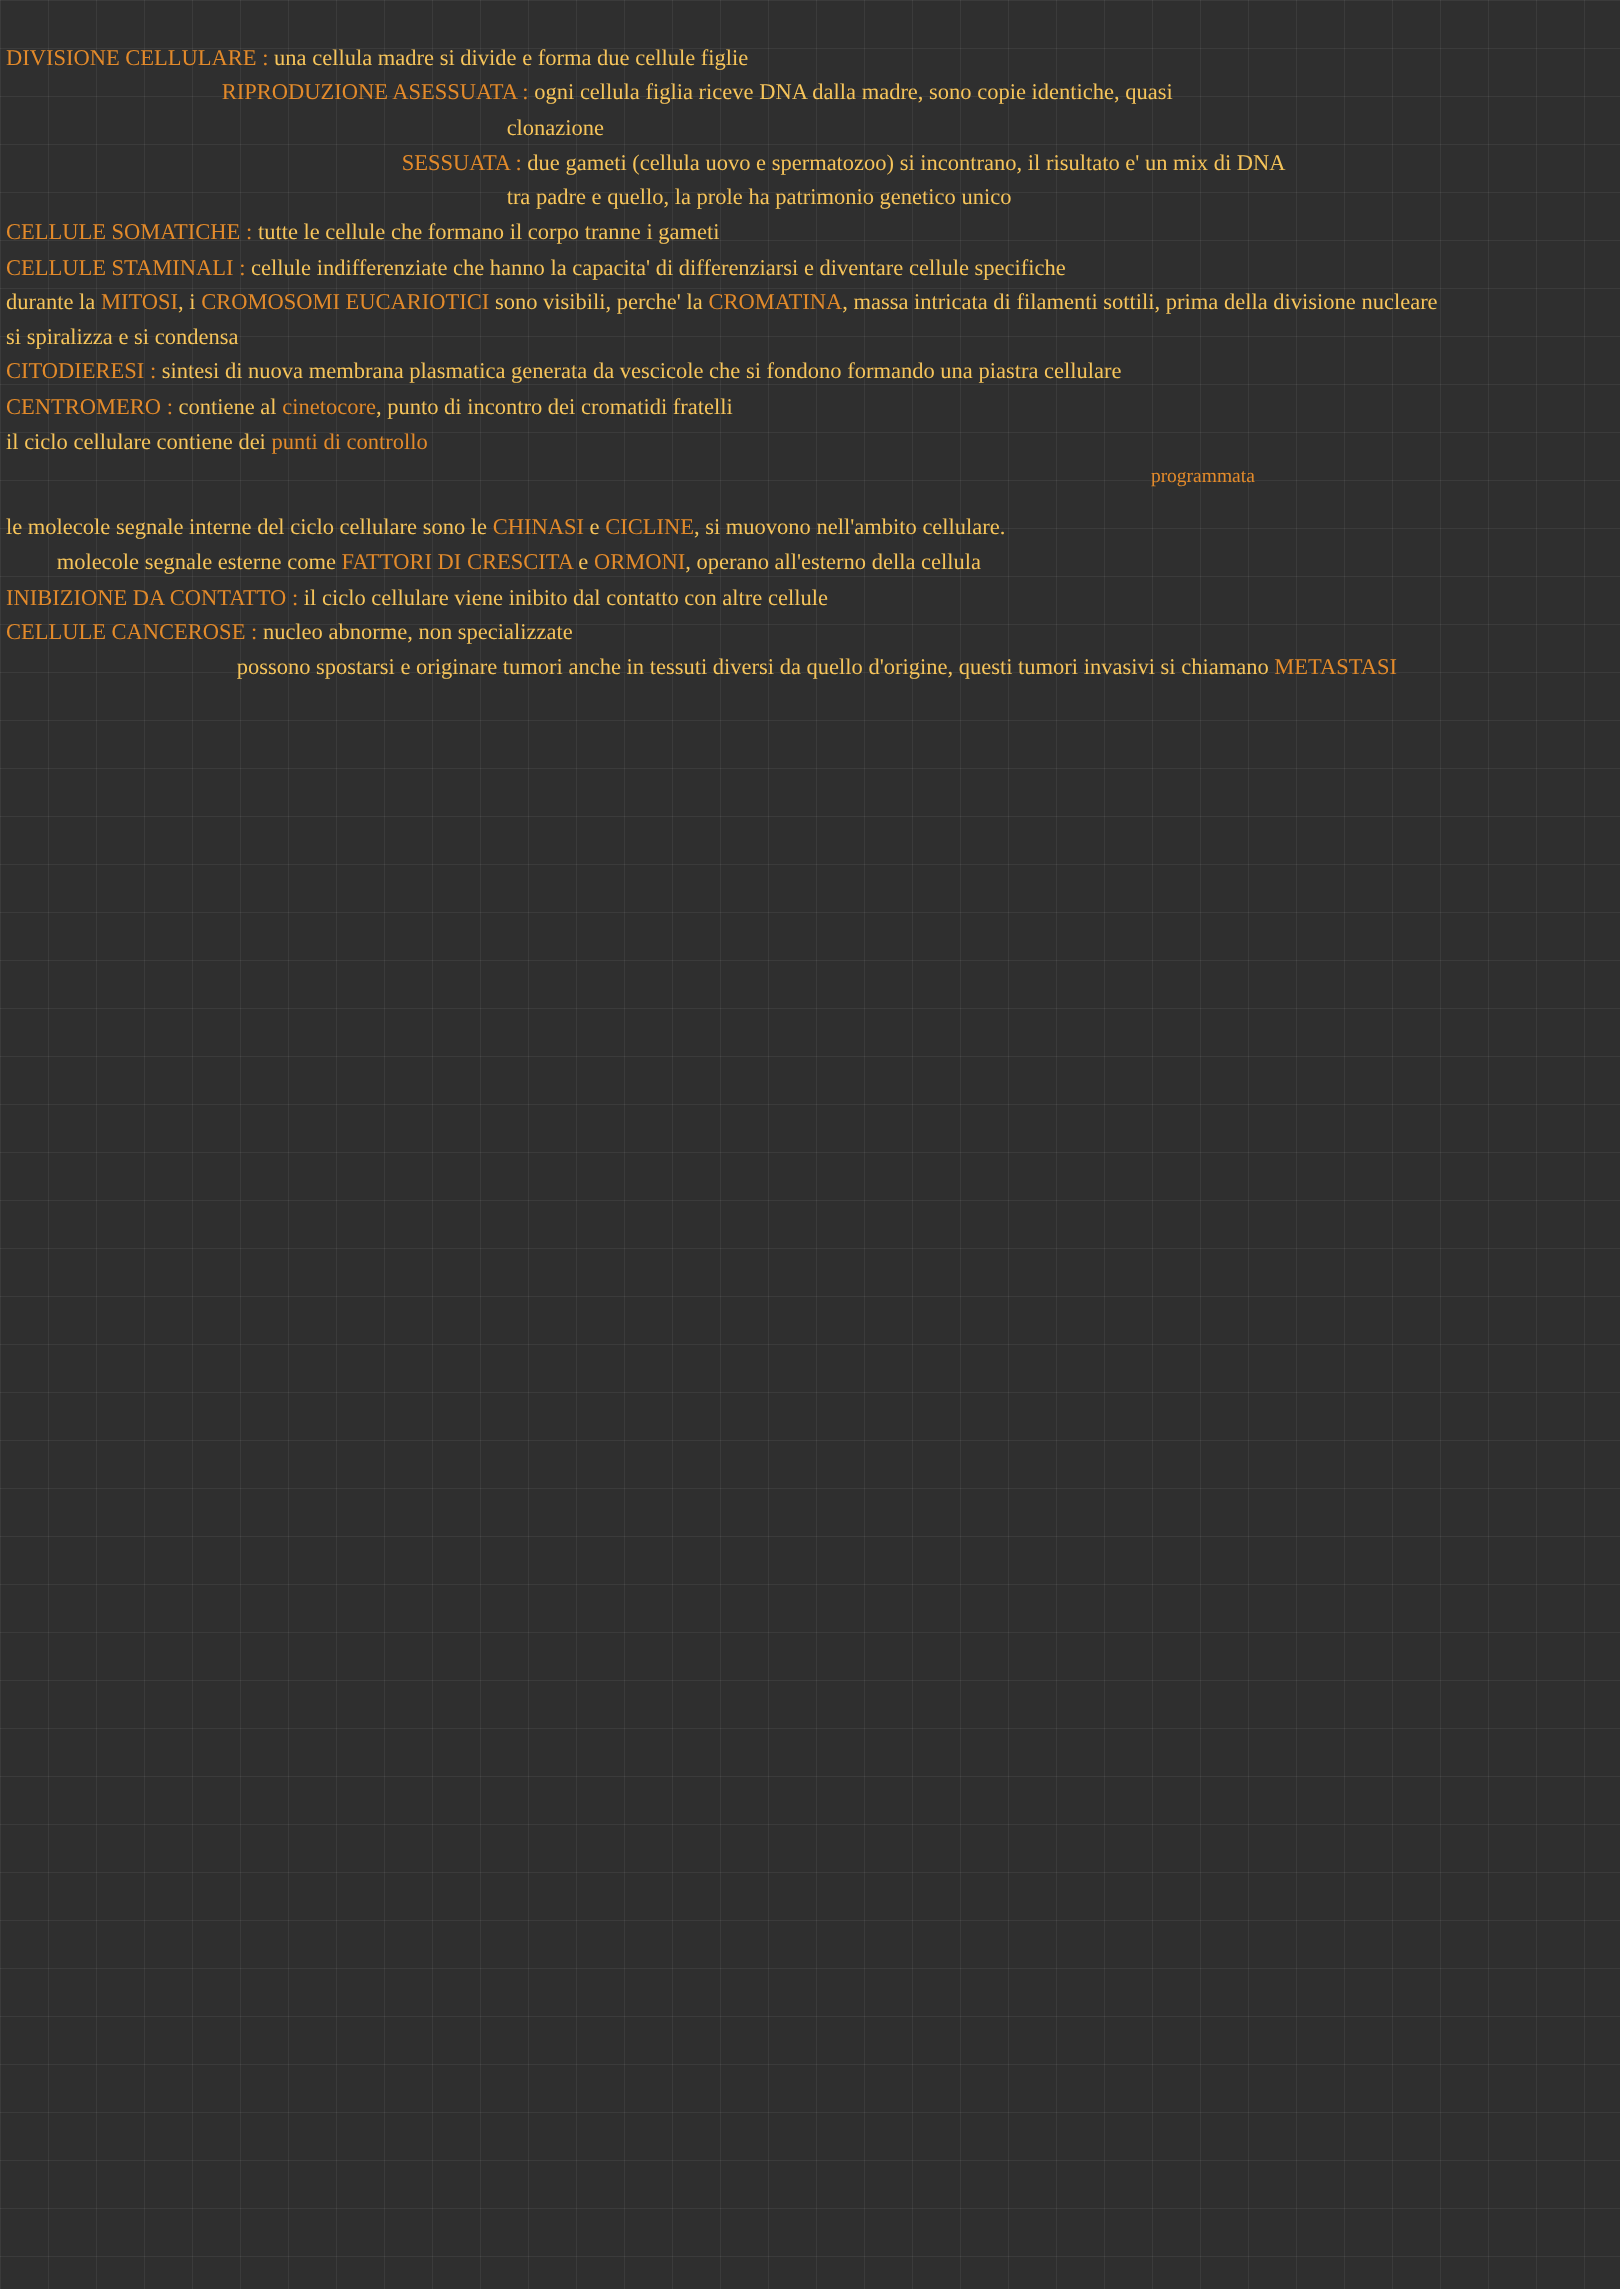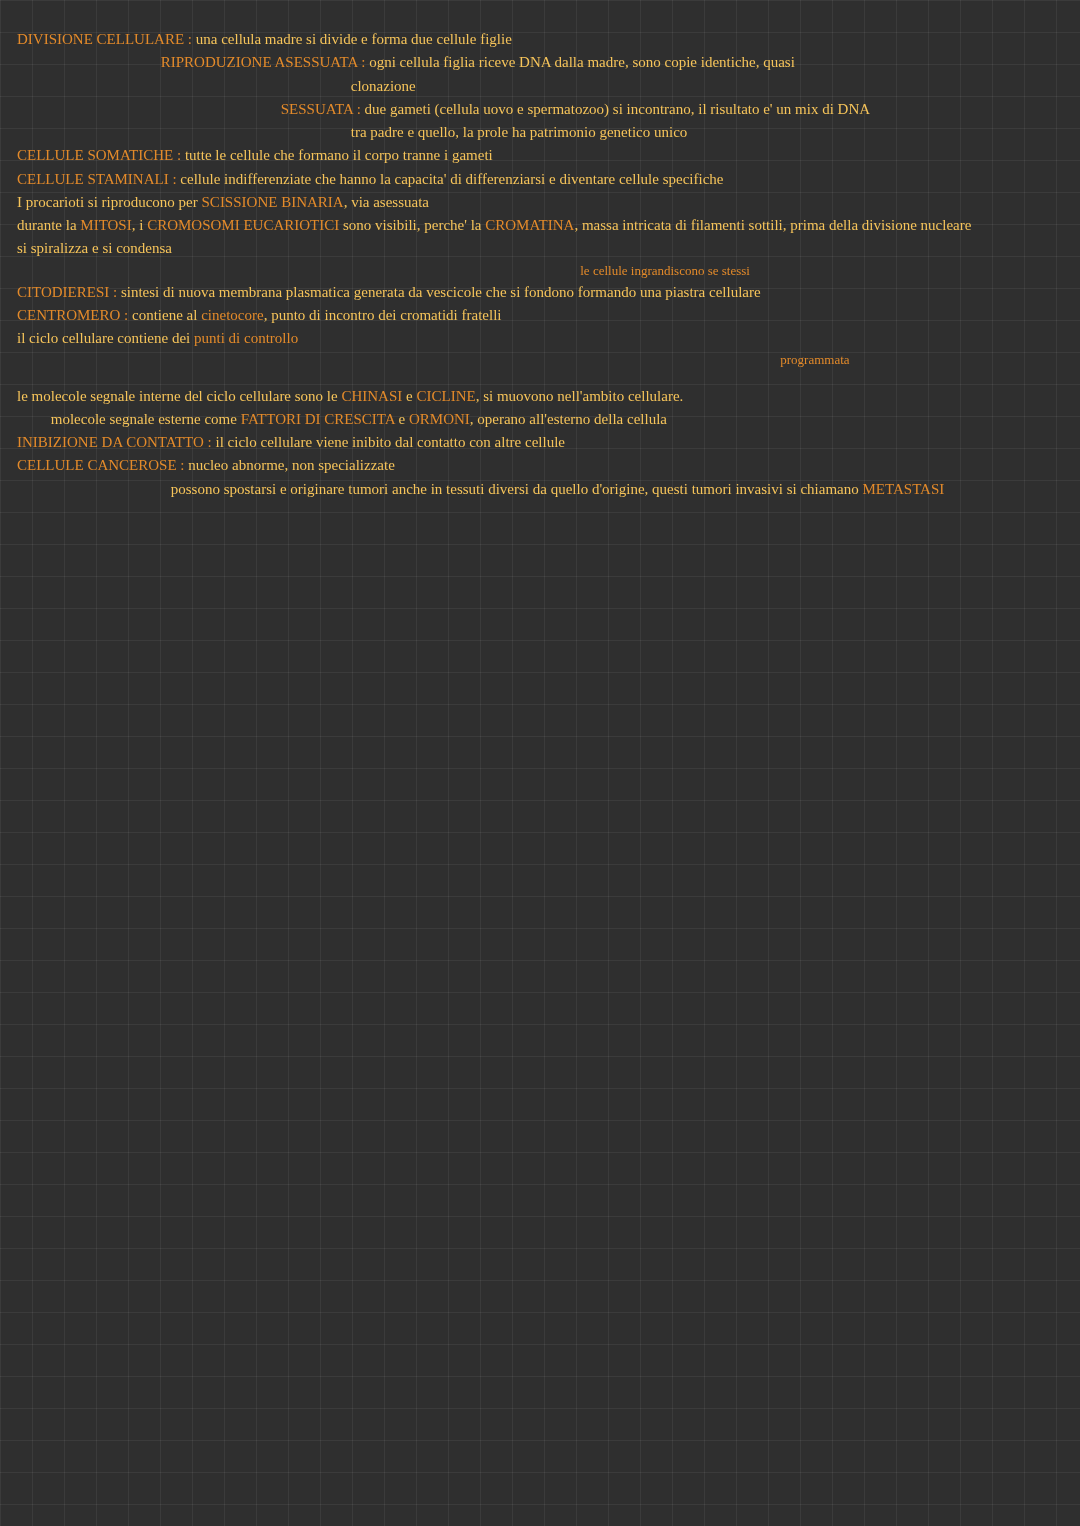--- a/index.html
+++ b/index.html
@@ -7,21 +7,21 @@
     background-color:#2f2f2f;
     background-image:
       linear-gradient(to right, rgba(255,255,255,0.06) 1px, transparent 1px),
       linear-gradient(to bottom, rgba(255,255,255,0.06) 1px, transparent 1px);
     background-size:32px 32px;
     font-family:"Comic Sans MS","Segoe Script","Brush Script MT",cursive;
     font-size:15px;
     line-height:1.55;
     color:#f6c45a;
   }
-  .page{padding:28px 12px 12px 17px;}
+  .page{padding:28px 12px 12px 4px;}
   .ln{white-space:nowrap;}
   .oj{color:#e38a2a;}   
   .yl{color:#f6c45a;}   
   .sp1{display:inline-block;width:140px;}
   .sp2{display:inline-block;width:260px;}
   .sp3{display:inline-block;width:330px;}
   .sp4{display:inline-block;width:560px;}
   .sp5{display:inline-block;width:300px;}
   .sp6{display:inline-block;width:760px;}
   .sp7{display:inline-block;width:740px;}
@@ -73,36 +73,29 @@
   <div class="ln">
     <span class="oj">CELLULE SOMATICHE :</span>
     <span class="yl">tutte le cellule che formano il corpo tranne i gameti</span>
   </div>
 
   <div class="ln">
     <span class="oj">CELLULE STAMINALI :</span>
     <span class="yl">cellule indifferenziate che hanno la capacita' di differenziarsi e diventare cellule specifiche</span>
   </div>
 
-  <div class="ln">
-    <span class="yl">I procarioti si riproducono per </span><span class="oj">SCISSIONE BINARIA</span><span class="yl">, via asessuata</span>
-  </div>
 
   <div class="ln">
     <span class="yl">durante la </span><span class="oj">MITOSI</span><span class="yl">, i </span><span class="oj">CROMOSOMI EUCARIOTICI</span><span class="yl"> sono visibili, perche' la </span><span class="oj">CROMATINA</span><span class="yl">, massa intricata di filamenti sottili, prima della divisione nucleare</span>
   </div>
 
   <div class="ln">
     <span class="yl">si spiralizza e si condensa</span>
   </div>
 
-  <div class="ln sm">
-    <span class="sp4"></span>
-    <span class="oj">le cellule ingrandiscono se stessi</span>
-  </div>
 
   <div class="ln">
     <span class="oj">CITODIERESI :</span>
     <span class="yl">sintesi di nuova membrana plasmatica generata da vescicole che si fondono formando una piastra cellulare</span>
   </div>
 
   <div class="ln">
     <span class="oj">CENTROMERO :</span>
     <span class="yl">contiene al </span><span class="oj">cinetocore</span><span class="yl">, punto di incontro dei cromatidi fratelli</span>
   </div>

